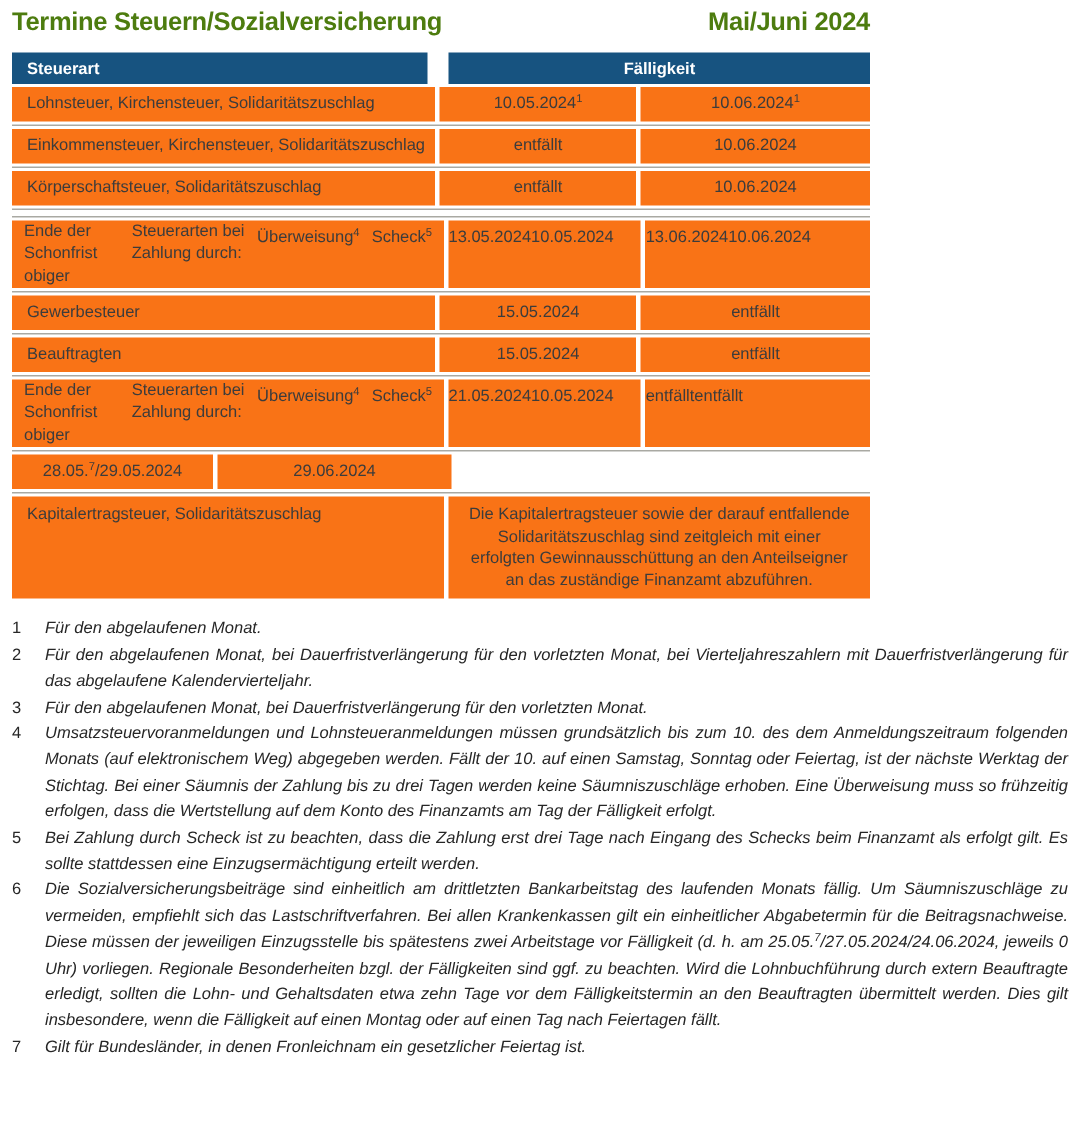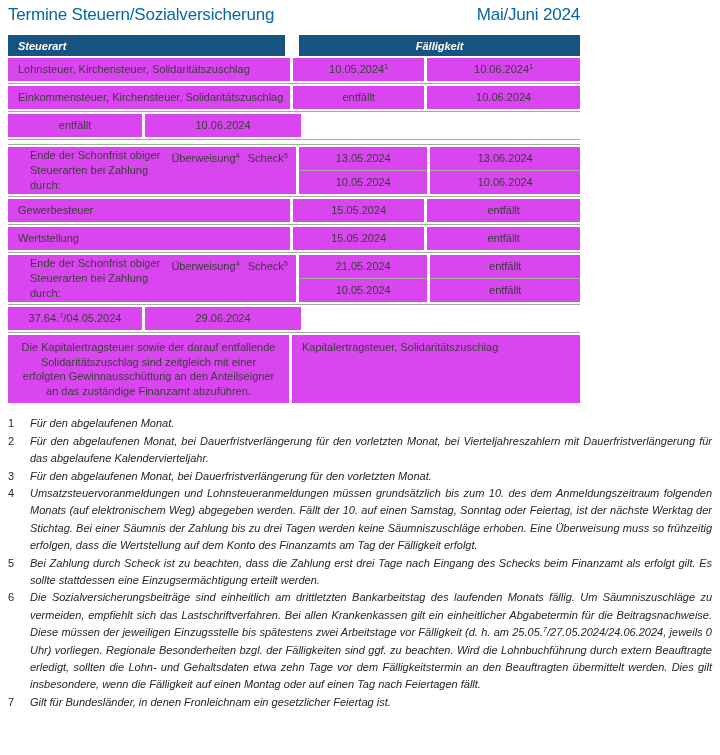--- a/index.html
+++ b/index.html
@@ -3,46 +3,46 @@
 <meta charset="utf-8">
 <style>
   html, body { margin: 0; padding: 0; }
   .page {
     width: 720px; height: 755px; background: #ffffff; overflow: hidden;
     font-family: "Liberation Sans", sans-serif; color: #3c3c3c;
     box-sizing: border-box; padding: 5px 8px 0 8px; position: relative;
   }
   
   .titlebar { width: 572px; display: flex; justify-content: space-between; align-items: baseline; }
-  .doc-title, .doc-period { font-size: 17px; font-weight: normal; color: #0369a1; letter-spacing: -0.2px; }
+  .doc-title, .doc-period { font-size: 17px; font-weight: bold; color: #4d7c0f; letter-spacing: -0.2px; }
 
   
   .taxtable { width: 572px; margin-top: 10px; font-size: 11px; }
-  .thead { display: flex; column-gap: 14px; margin-bottom: 2px; font-style: italic; }
+  .thead { display: flex; column-gap: 14px; margin-bottom: 2px; }
   .th { background: #175380; color: #ffffff; font-weight: bold; height: 21px; display: flex; align-items: center; }
   .th-left { width: 288px; padding-left: 10px; box-sizing: border-box; }
   .th-right { width: 292px; justify-content: center; }
 
   .row { display: flex; column-gap: 3px; align-items: stretch; }
-  .cell { background: #d946ef; box-sizing: border-box; }
+  .cell { background: #f97316; box-sizing: border-box; }
   .c1 { width: 288px; padding-left: 10px; }
   .c2 { width: 134px; text-align: center; }
   .c3 { width: 156px; text-align: center; }
   .row.simple .cell { height: 23px; line-height: 23px; }
 
   .sep { height: 5px; position: relative; }
   .sep::after { content: ""; position: absolute; left: 0; right: 0; top: 2px; height: 1px; background: #a9a9a3; }
 
   
   .row.block .c1 { display: flex; padding-left: 0; }
-  .blk-label { width: 167px; padding-left: 22px; box-sizing: border-box; display: flex; flex-direction: column; justify-content: center; line-height: 15px; }
+  .blk-label { width: 167px; padding-left: 8px; box-sizing: border-box; display: flex; justify-content: center; line-height: 15px; }
   .blk-methods { flex: 1; display: flex; flex-direction: row; }
   .m-cell { height: 23px; line-height: 23px; text-align: right; padding-right: 8px; }
   .subline { height: 1px; background: #a9a9a3; }
-  .stack { display: flex; flex-direction: column; }
+  .stack { display: flex; flex-direction: row; }
   .stack .v { height: 23px; line-height: 23px; }
 
   
   .row.merged .c1 { padding-top: 5px; line-height: 15px; }
   .cm { width: 281px; padding: 5px 13px; text-align: center; line-height: 14.6px; }
 
   sup { font-size: 7.5px; line-height: 0; vertical-align: 4px; }
 
   
   .footnotes { width: 704px; margin-top: 12px; font-size: 11px; color: #262626; }
@@ -75,20 +75,21 @@
     <div class="sep"></div>
 
     <div class="row simple">
       <div class="cell c1">Einkommensteuer, Kirchensteuer, Solidaritätszuschlag</div>
       <div class="cell c2">entfällt</div>
       <div class="cell c3">10.06.2024</div>
     </div>
     <div class="sep"></div>
 
     <div class="row simple">
+      <div class="cell c1">Körperschaftsteuer, Solidaritätszuschlag</div>
       <div class="cell c2">entfällt</div>
       <div class="cell c3">10.06.2024</div>
     </div>
     <div class="sep"></div>
 
     <div class="sep"></div>
 
     <div class="row block">
       <div class="cell c1">
         <div class="blk-label">
@@ -115,21 +116,21 @@
     <div class="sep"></div>
 
     <div class="row simple">
       <div class="cell c1">Gewerbesteuer</div>
       <div class="cell c2">15.05.2024</div>
       <div class="cell c3">entfällt</div>
     </div>
     <div class="sep"></div>
 
     <div class="row simple">
-      <div class="cell c1">Wertstellung</div>
+      <div class="cell c1">Beauftragten</div>
       <div class="cell c2">15.05.2024</div>
       <div class="cell c3">entfällt</div>
     </div>
     <div class="sep"></div>
 
     <div class="row block">
       <div class="cell c1">
         <div class="blk-label">
           <span>Ende der Schonfrist obiger</span>
           <span>Steuerarten bei Zahlung durch:</span>
@@ -147,28 +148,28 @@
       </div>
       <div class="cell c3 stack">
         <div class="v">entfällt</div>
         <div class="subline"></div>
         <div class="v">entfällt</div>
       </div>
     </div>
     <div class="sep"></div>
 
     <div class="row simple">
-      <div class="cell c2"><span>37.64.</span><sup>7</sup><span>/04.05.2024</span></div>
+      <div class="cell c2"><span>28.05.</span><sup>7</sup><span>/29.05.2024</span></div>
       <div class="cell c3">29.06.2024</div>
     </div>
     <div class="sep"></div>
 
     <div class="row merged">
+      <div class="cell c1">Kapitalertragsteuer, Solidaritätszuschlag</div>
       <div class="cell cm">Die Kapitalertragsteuer sowie der darauf entfallende Solidaritätszuschlag sind zeitgleich mit einer erfolgten Gewinnausschüttung an den Anteilseigner an das zuständige Finanzamt abzuführen.</div>
-      <div class="cell c1">Kapitalertragsteuer, Solidaritätszuschlag</div>
     </div>
 
   </div>
 
   <div class="footnotes">
     <div class="fn">
       <span class="fn-num">1</span>
       <p class="fn-text"><span>Für den abgelaufenen Monat.</span><sup></sup><span></span></p>
     </div>
     <div class="fn">

